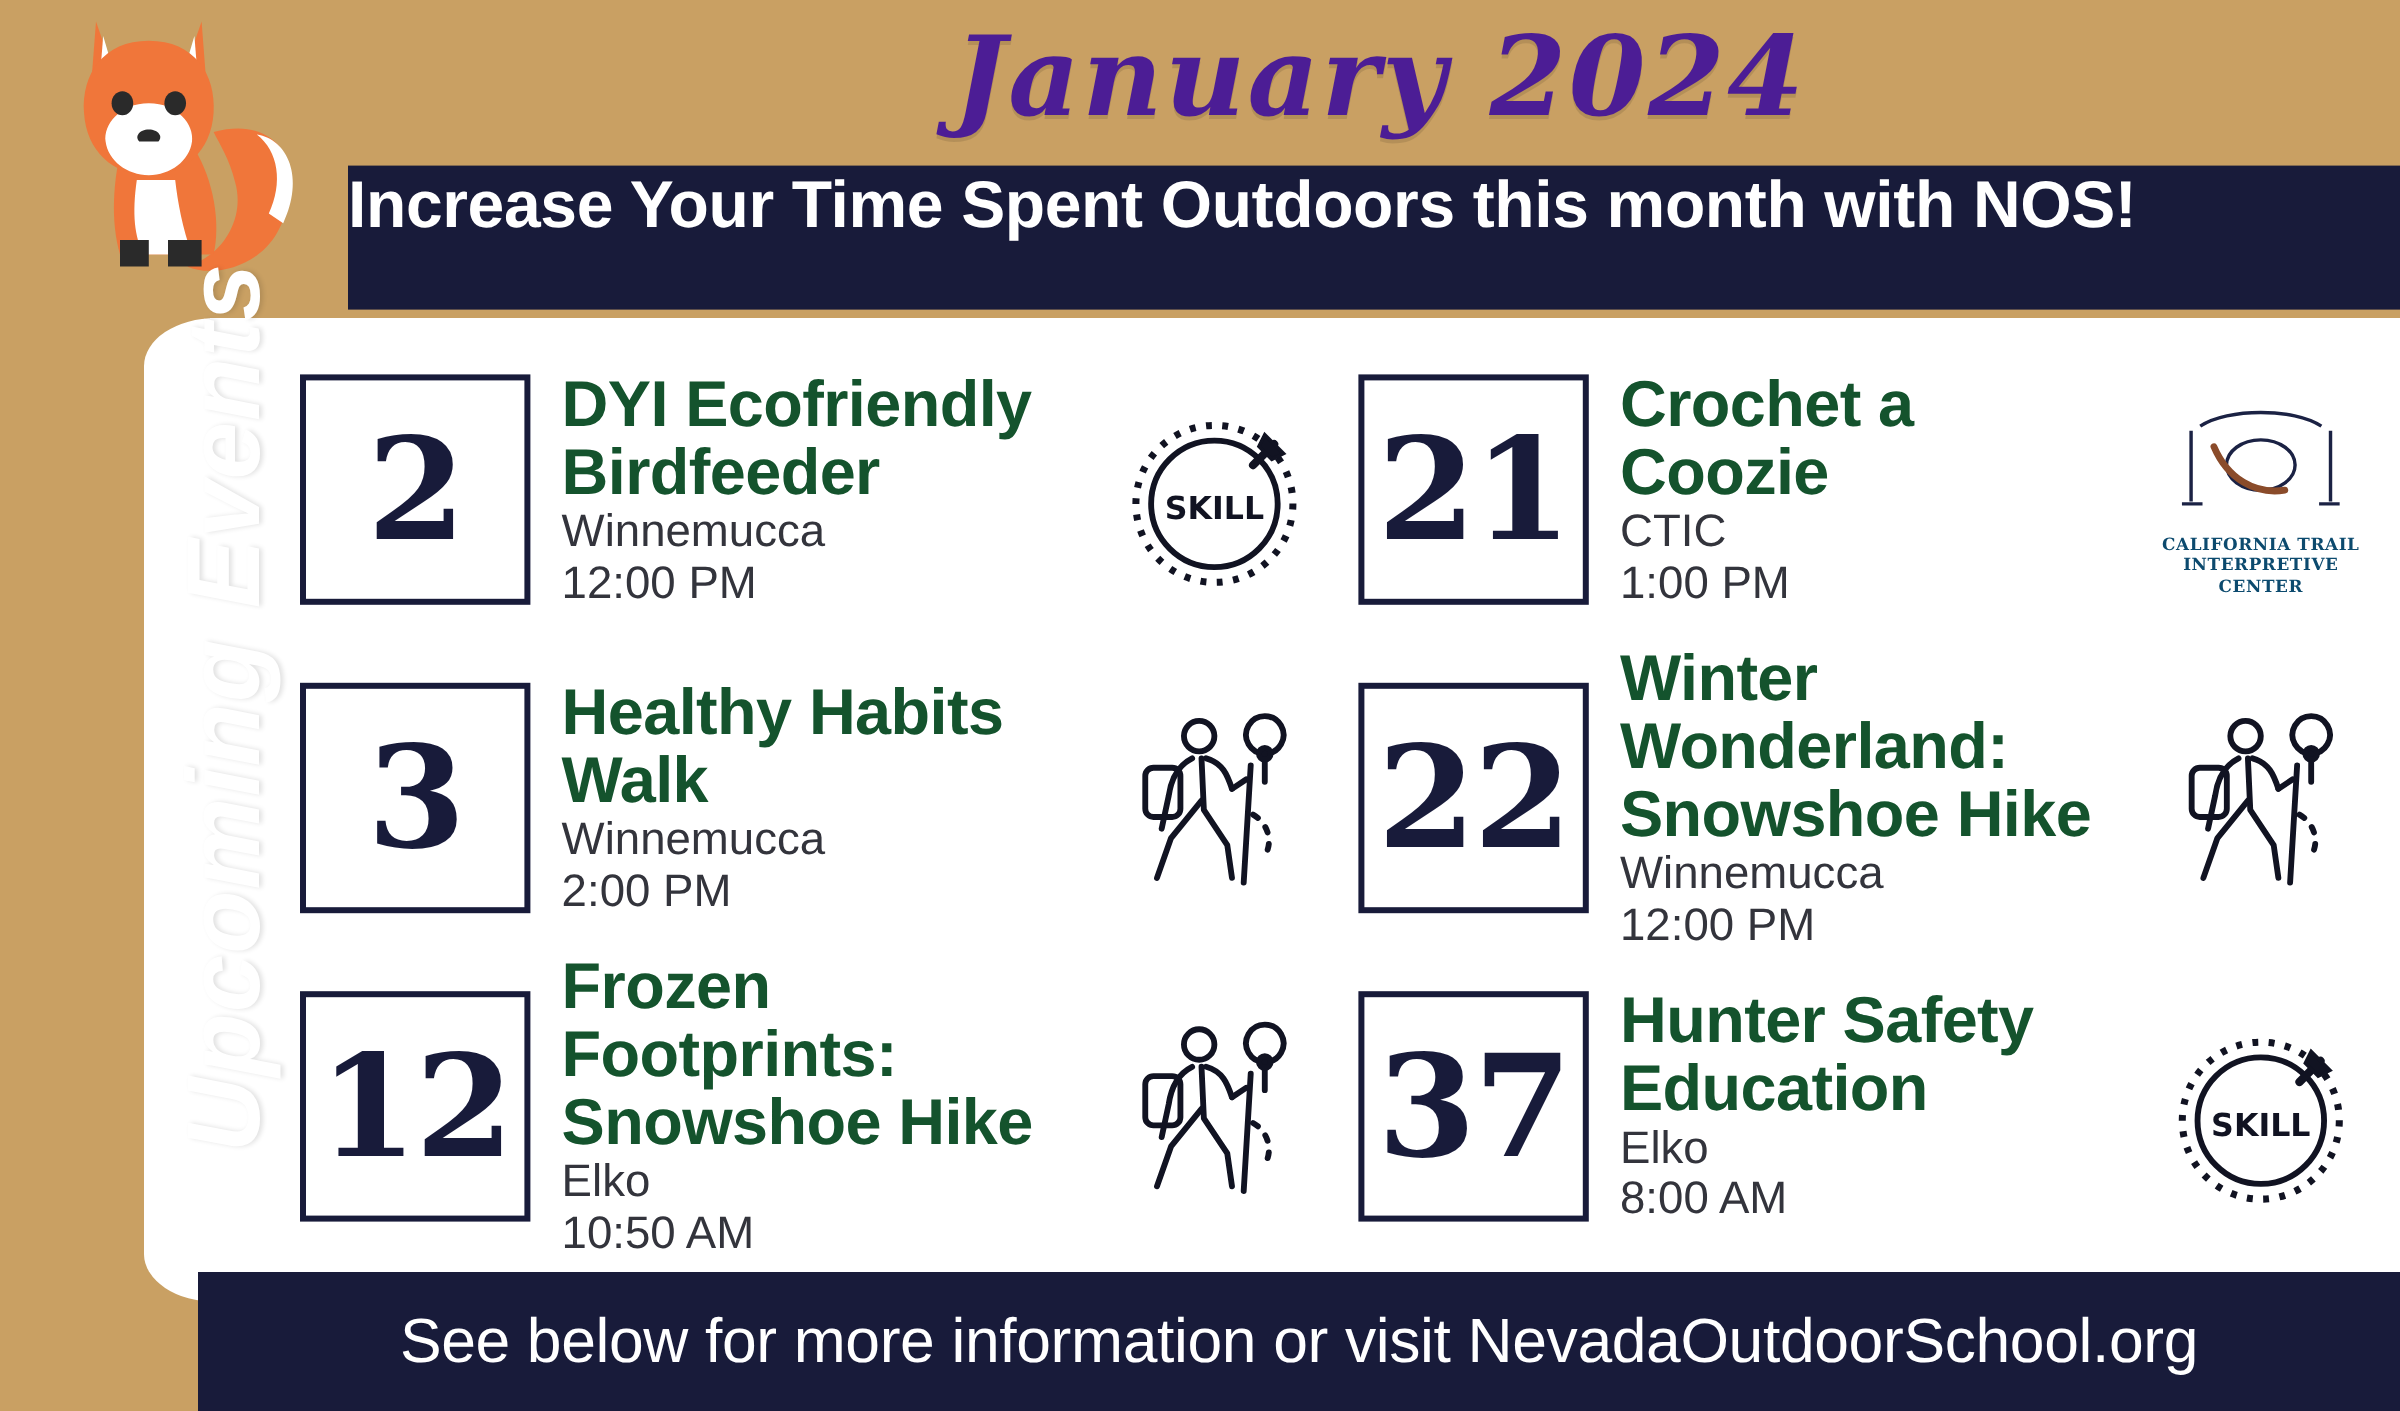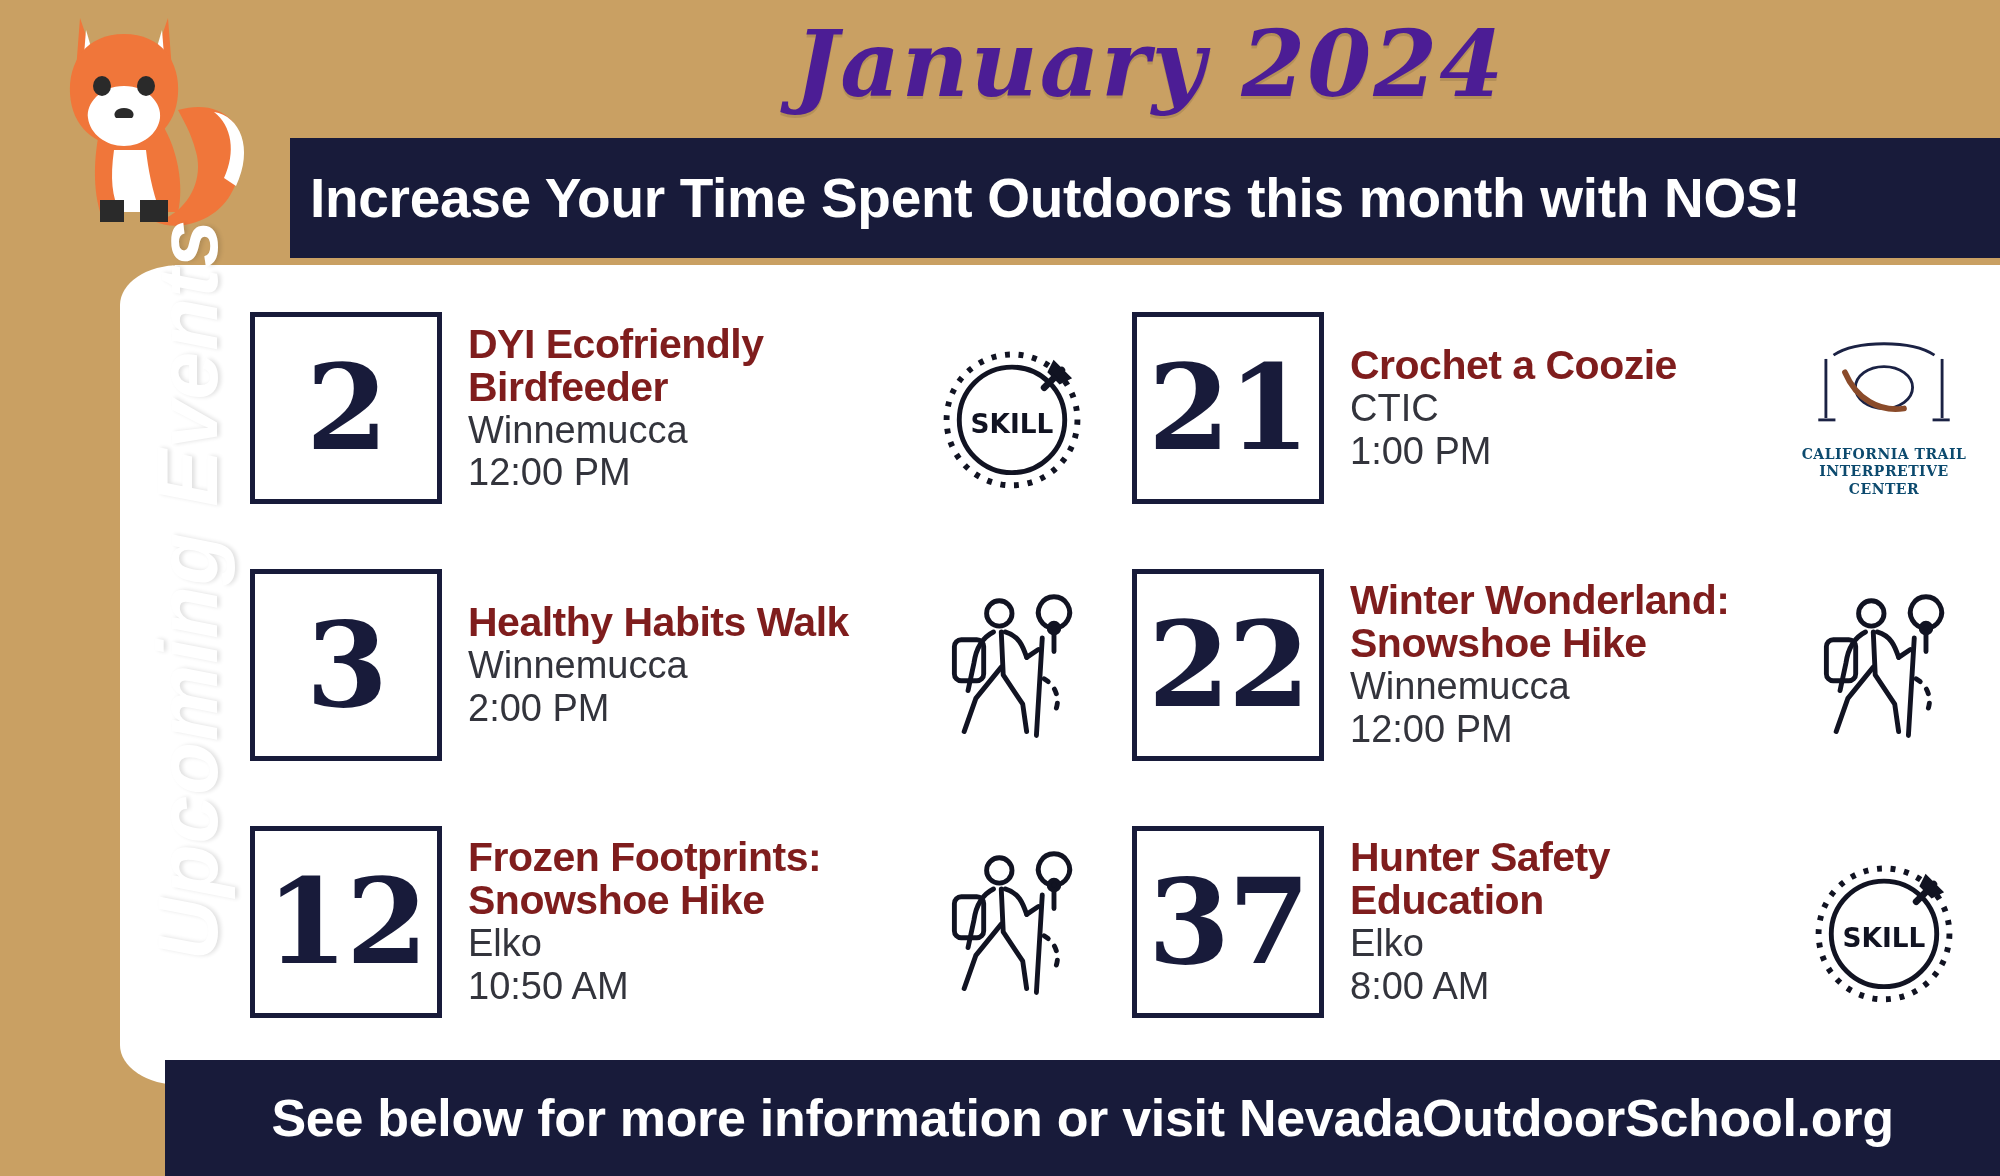--- a/index.html
+++ b/index.html
@@ -62,22 +62,21 @@
 
   
   .banner {
     position: absolute;
     left: 290px;
     top: 138px;
     width: 1710px;
     height: 120px;
     background: #181b3a;
     display: flex;
-    align-items: center;
-    padding-left: 20px;
+    align-items: flex-start;
     box-sizing: border-box;
   }
   .banner-text {
     color: #ffffff;
     font-size: 55px;
     font-weight: 700;
     letter-spacing: -0.3px;
     white-space: nowrap;
   }
 
@@ -89,21 +88,21 @@
     width: 1835px;
     height: 116px;
     background: #181b3a;
     display: flex;
     align-items: center;
     justify-content: center;
   }
   .footer-text {
     color: #ffffff;
     font-size: 52px;
-    font-weight: 700;
+    font-weight: 400;
     letter-spacing: -0.3px;
     white-space: nowrap;
   }
 
   
   .side-text {
     position: absolute;
     left: -233px;
     top: 540px;
     width: 840px;
@@ -162,23 +161,23 @@
     color: #181b3a;
     line-height: 1;
     letter-spacing: -2px;
   }
   .ev-text {
     margin-left: 26px;
     width: 440px;
     flex: 0 0 auto;
   }
   .ev-title {
-    font-size: 41px;
-    font-weight: 700;
-    color: #7f1d1d;
+    font-size: 54px;
+    font-weight: 700;
+    color: #14532d;
     line-height: 1.05;
     letter-spacing: -0.5px;
   }
   .ev-loc, .ev-time {
     font-size: 38px;
     color: #33343c;
     line-height: 1.12;
   }
   .ev-icon {
     width: 200px;

